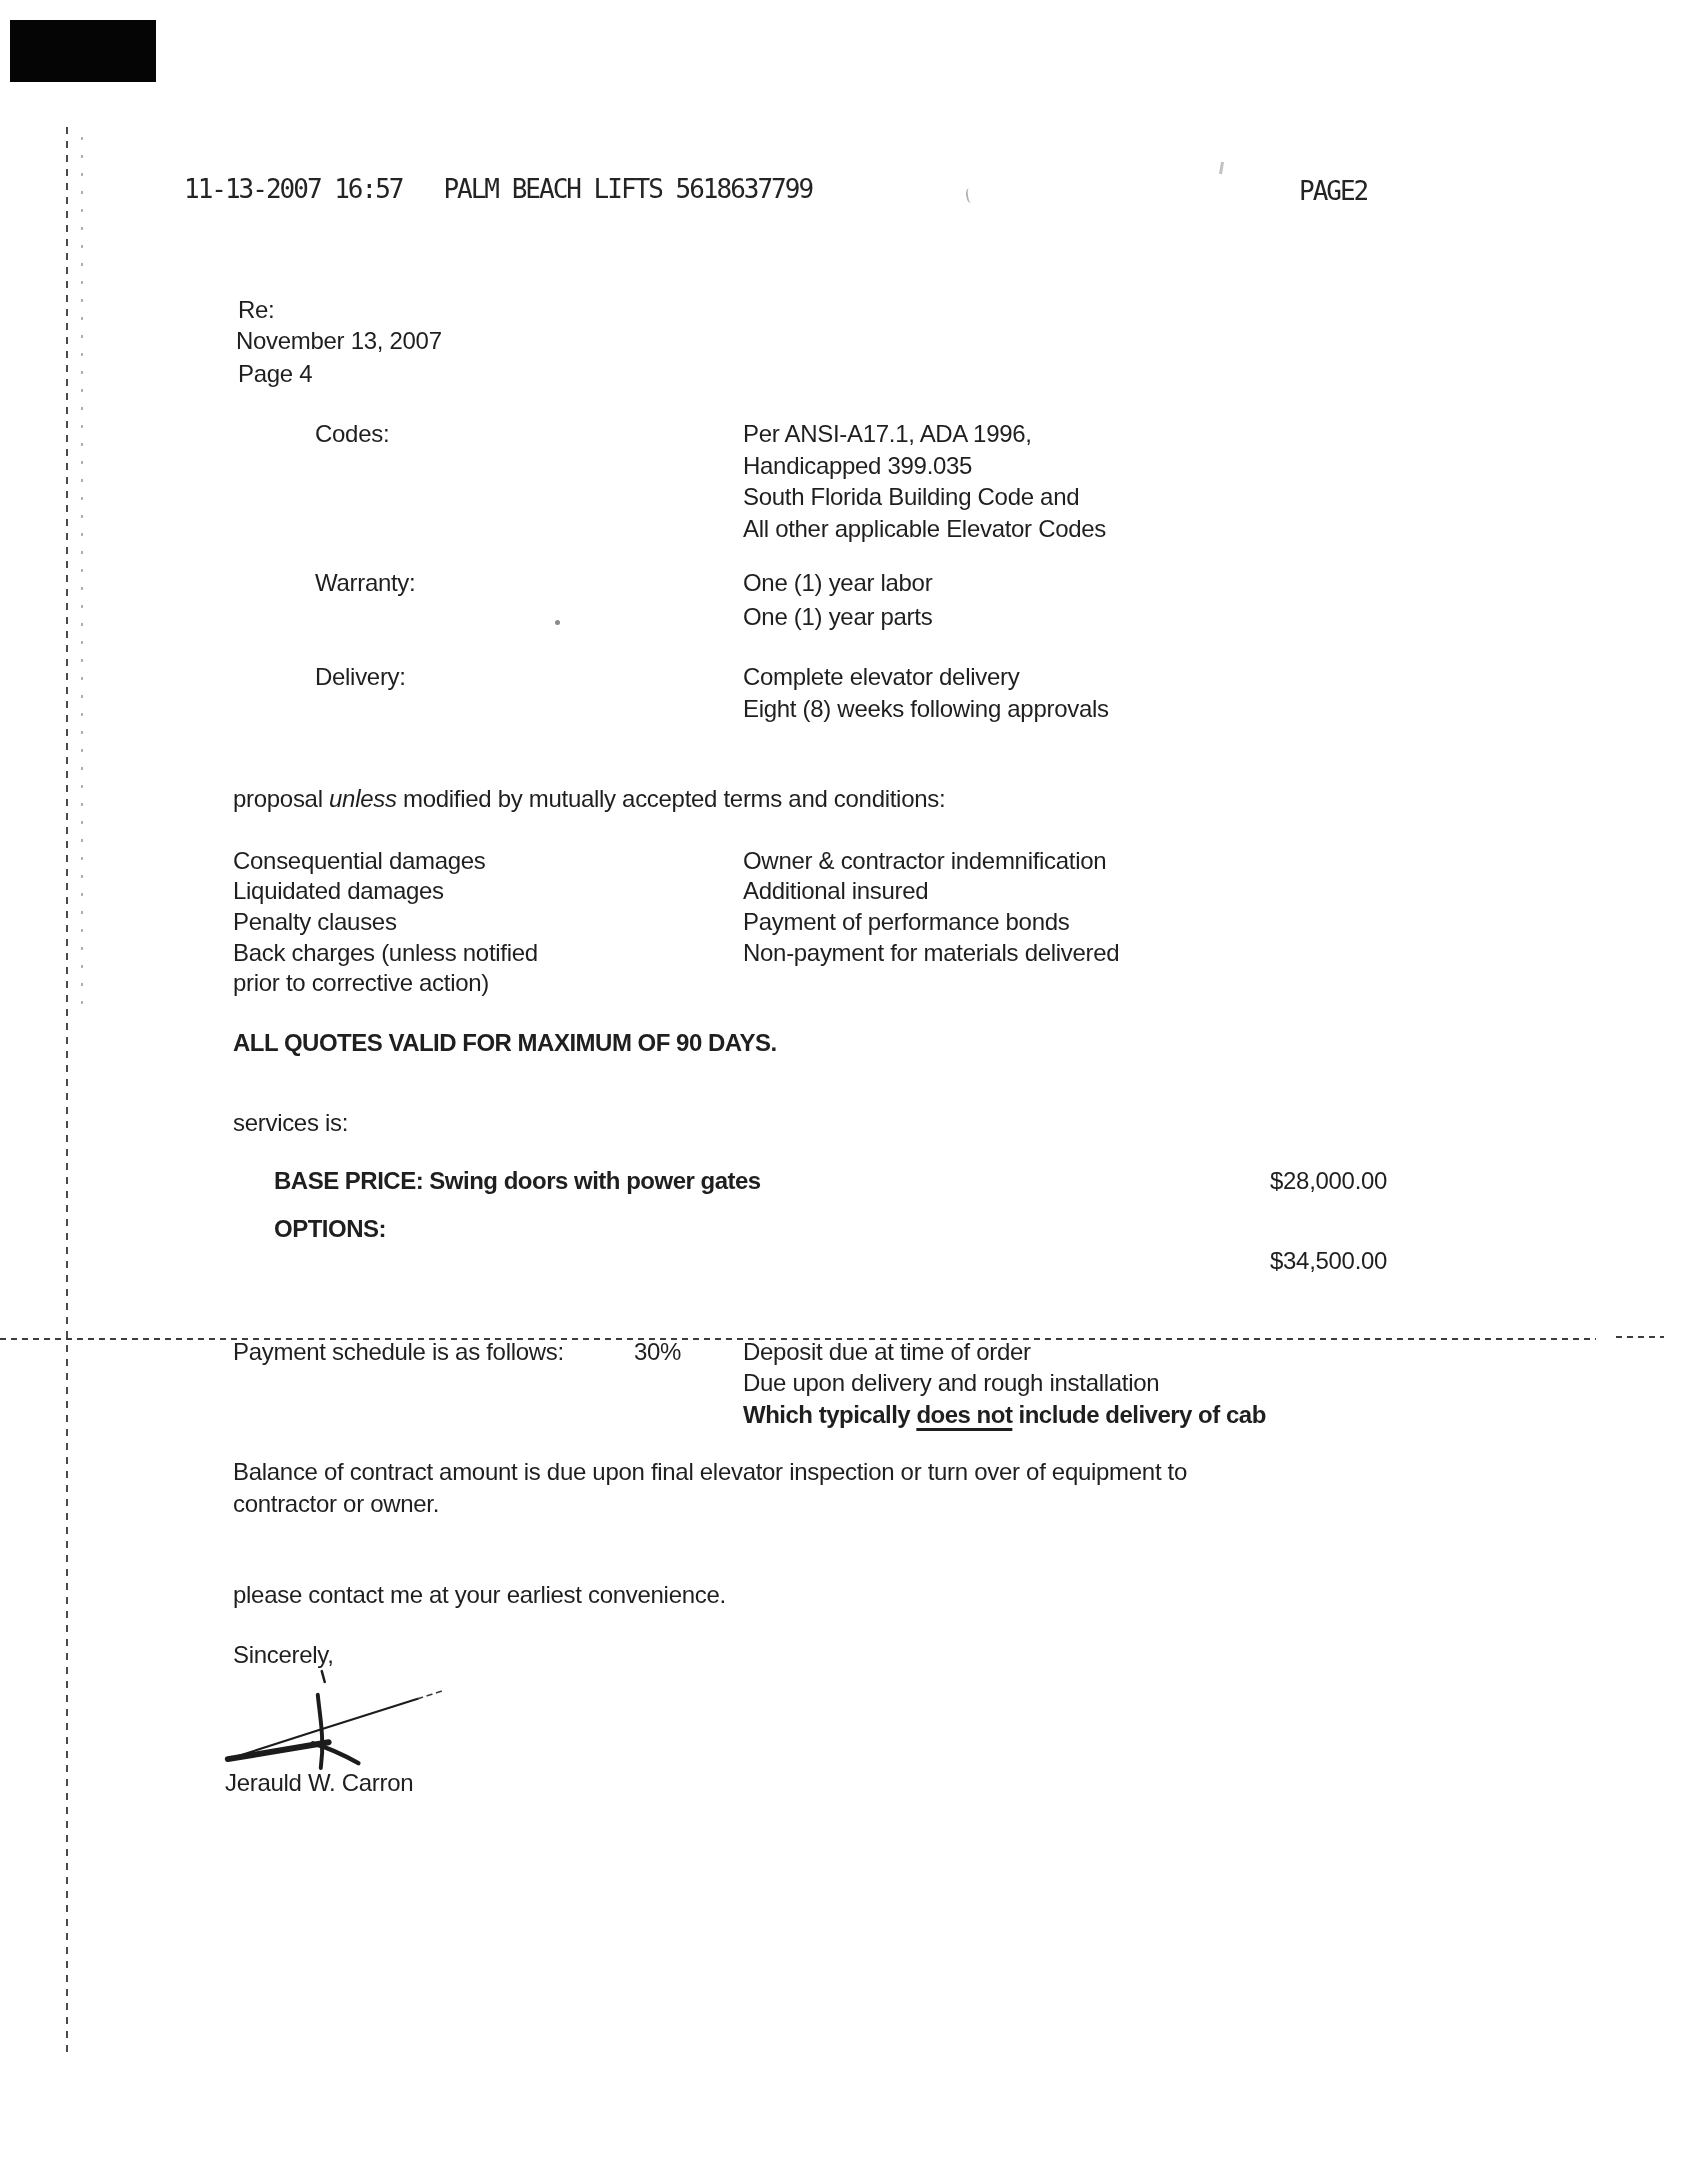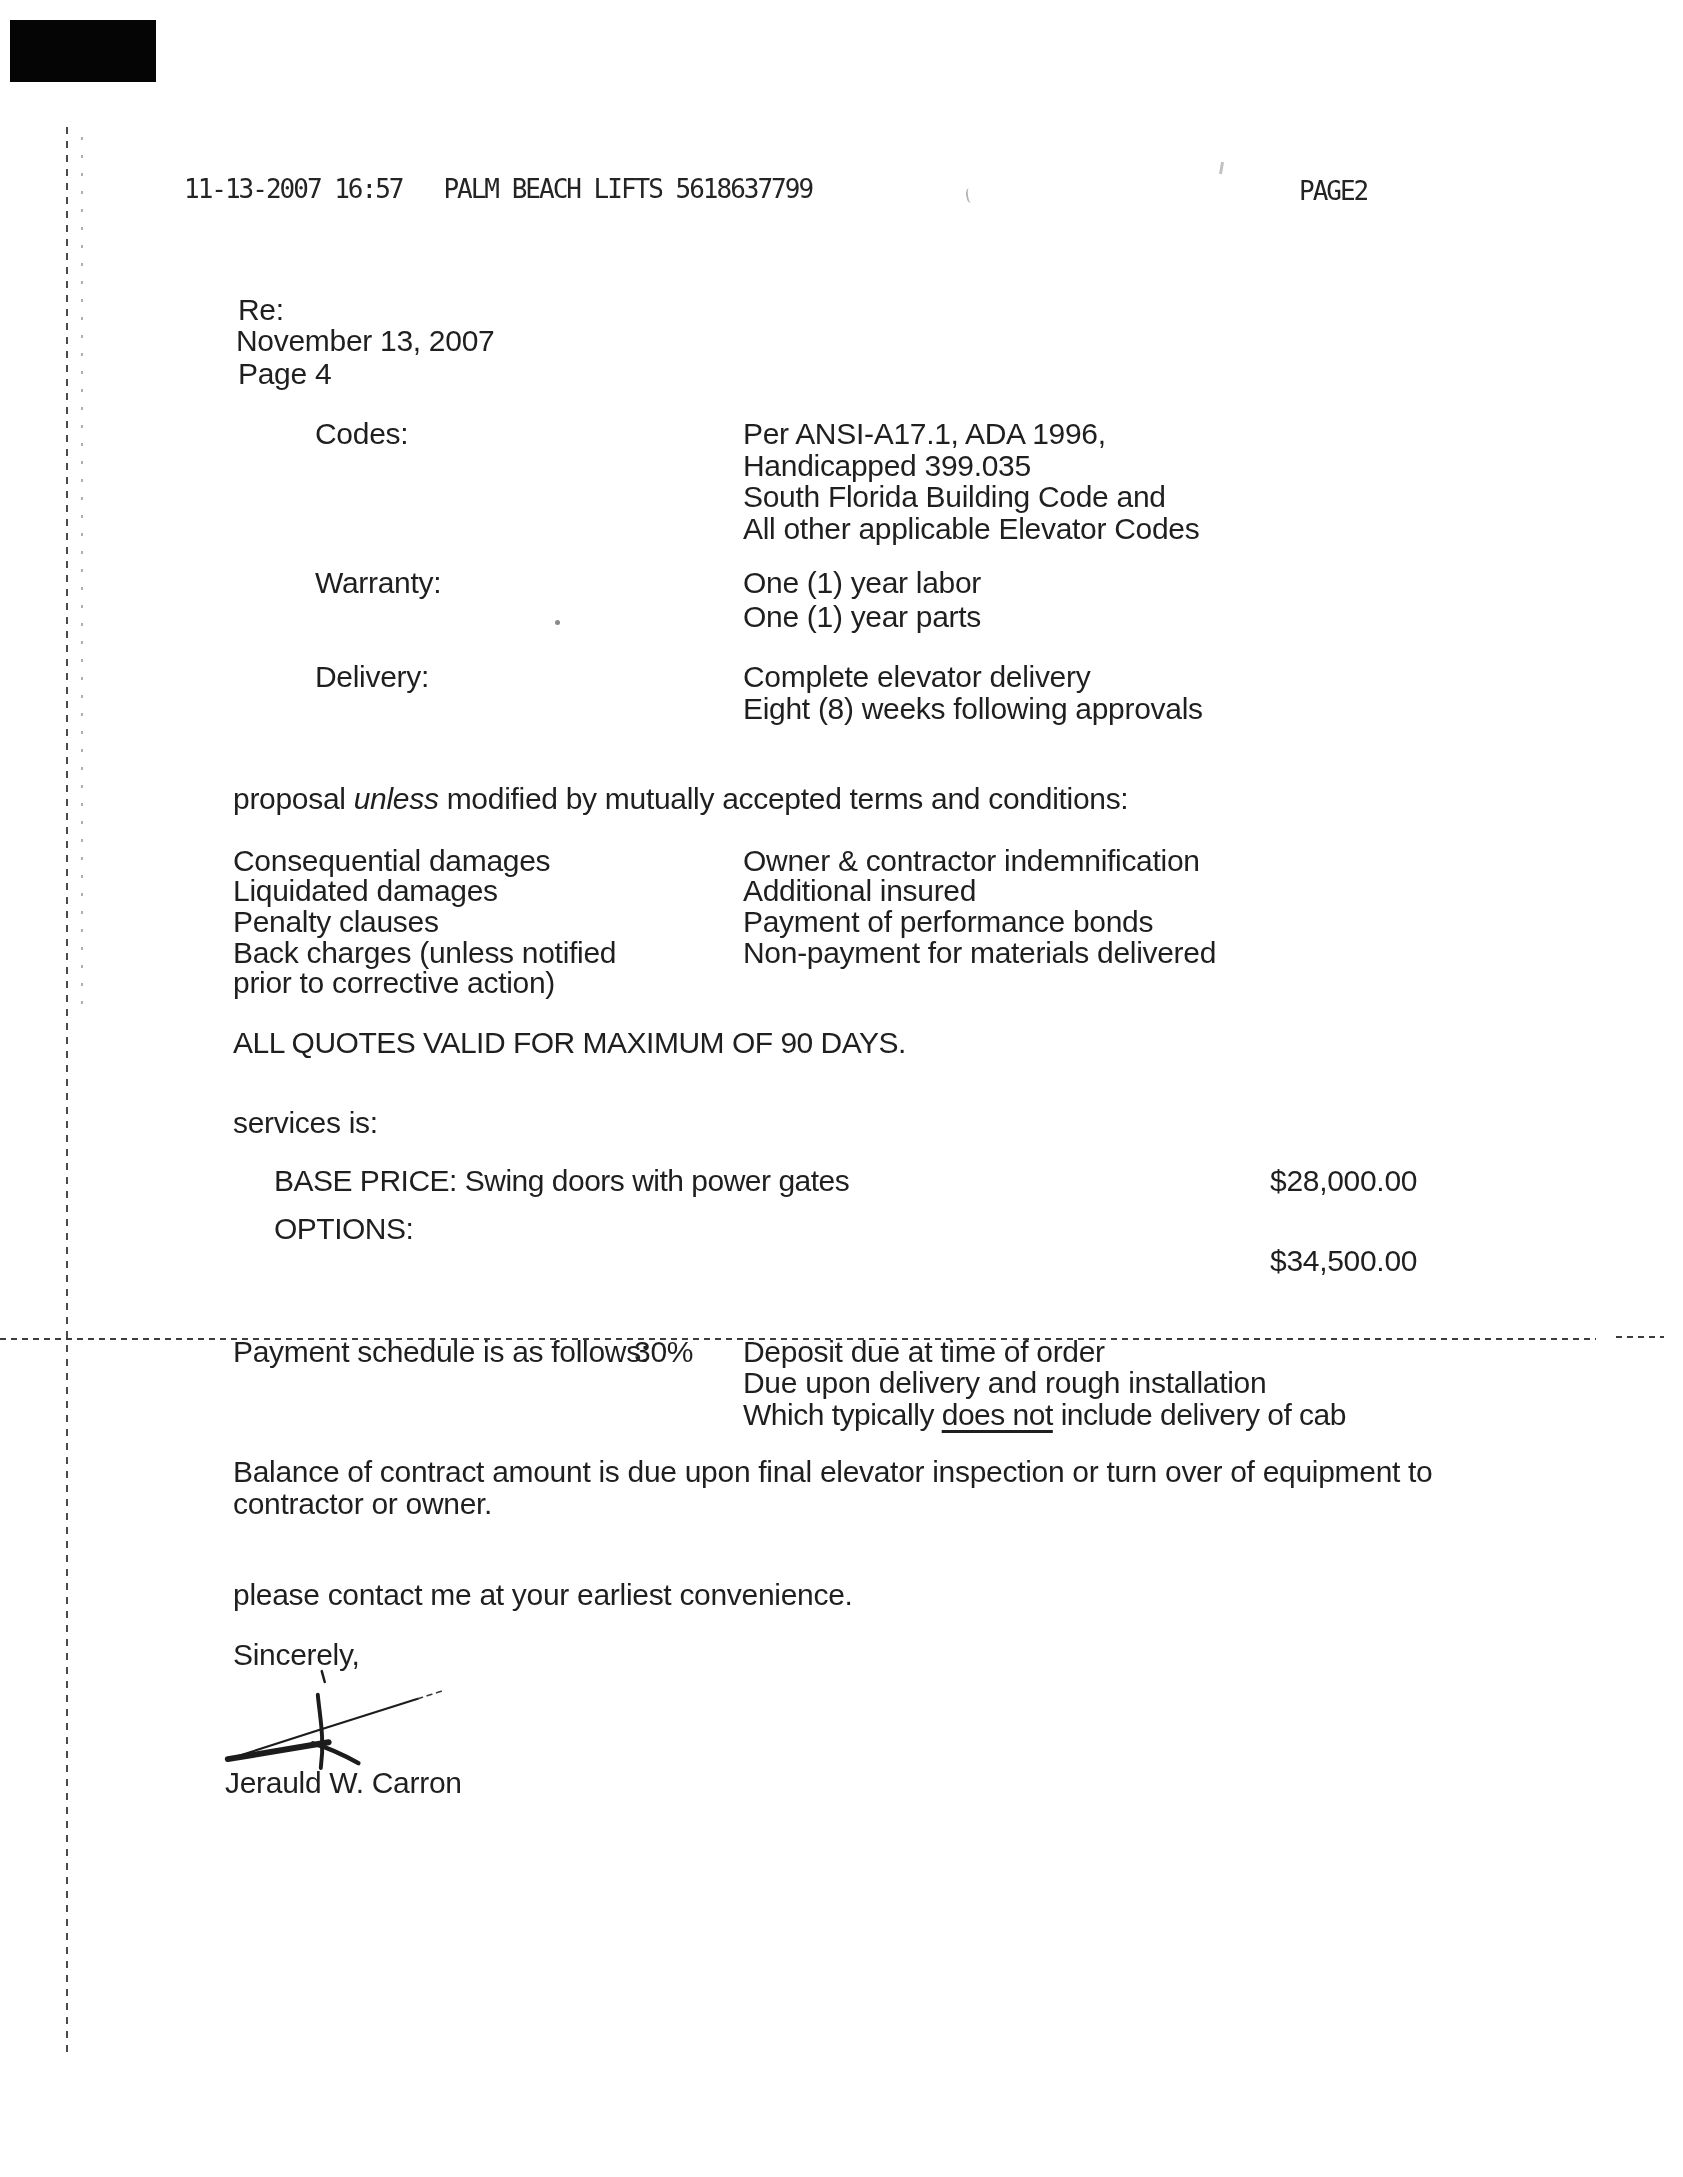--- a/index.html
+++ b/index.html
@@ -7,34 +7,34 @@
     position:relative;
     width:1683px;height:2177px;
     background:#ffffff;
     overflow:hidden;
     font-family:"Liberation Sans", sans-serif;
     color:#1f1f1f;
     margin-top:12px;
   }
   .t{
     position:absolute;
-    font-size:30px;
+    font-size:24px;
     line-height:32px;
     letter-spacing:-0.3px;
     white-space:pre;
     color:#1f1f1f;
   }
   .mono{
     font-family:"DejaVu Sans Mono", monospace;
     font-size:26px;
     letter-spacing:-2px;
     line-height:30px;
     color:#242424;
   }
-  .b{font-weight:normal;letter-spacing:-0.5px;}
+  .b{font-weight:bold;letter-spacing:-0.5px;}
   .it{font-style:italic;}
   .ul{text-decoration:underline;text-decoration-thickness:3px;text-underline-offset:5px;}
   
   .blackbox{position:absolute;left:10px;top:8px;width:146px;height:62px;background:#050505;}
   .vdash{
     position:absolute;left:66px;top:115px;width:2px;height:1931px;
     background:repeating-linear-gradient(to bottom,#4a4a4a 0 7px,transparent 7px 14px);
   }
   .vdash2{
     position:absolute;left:81px;top:125px;width:2px;height:871px;

